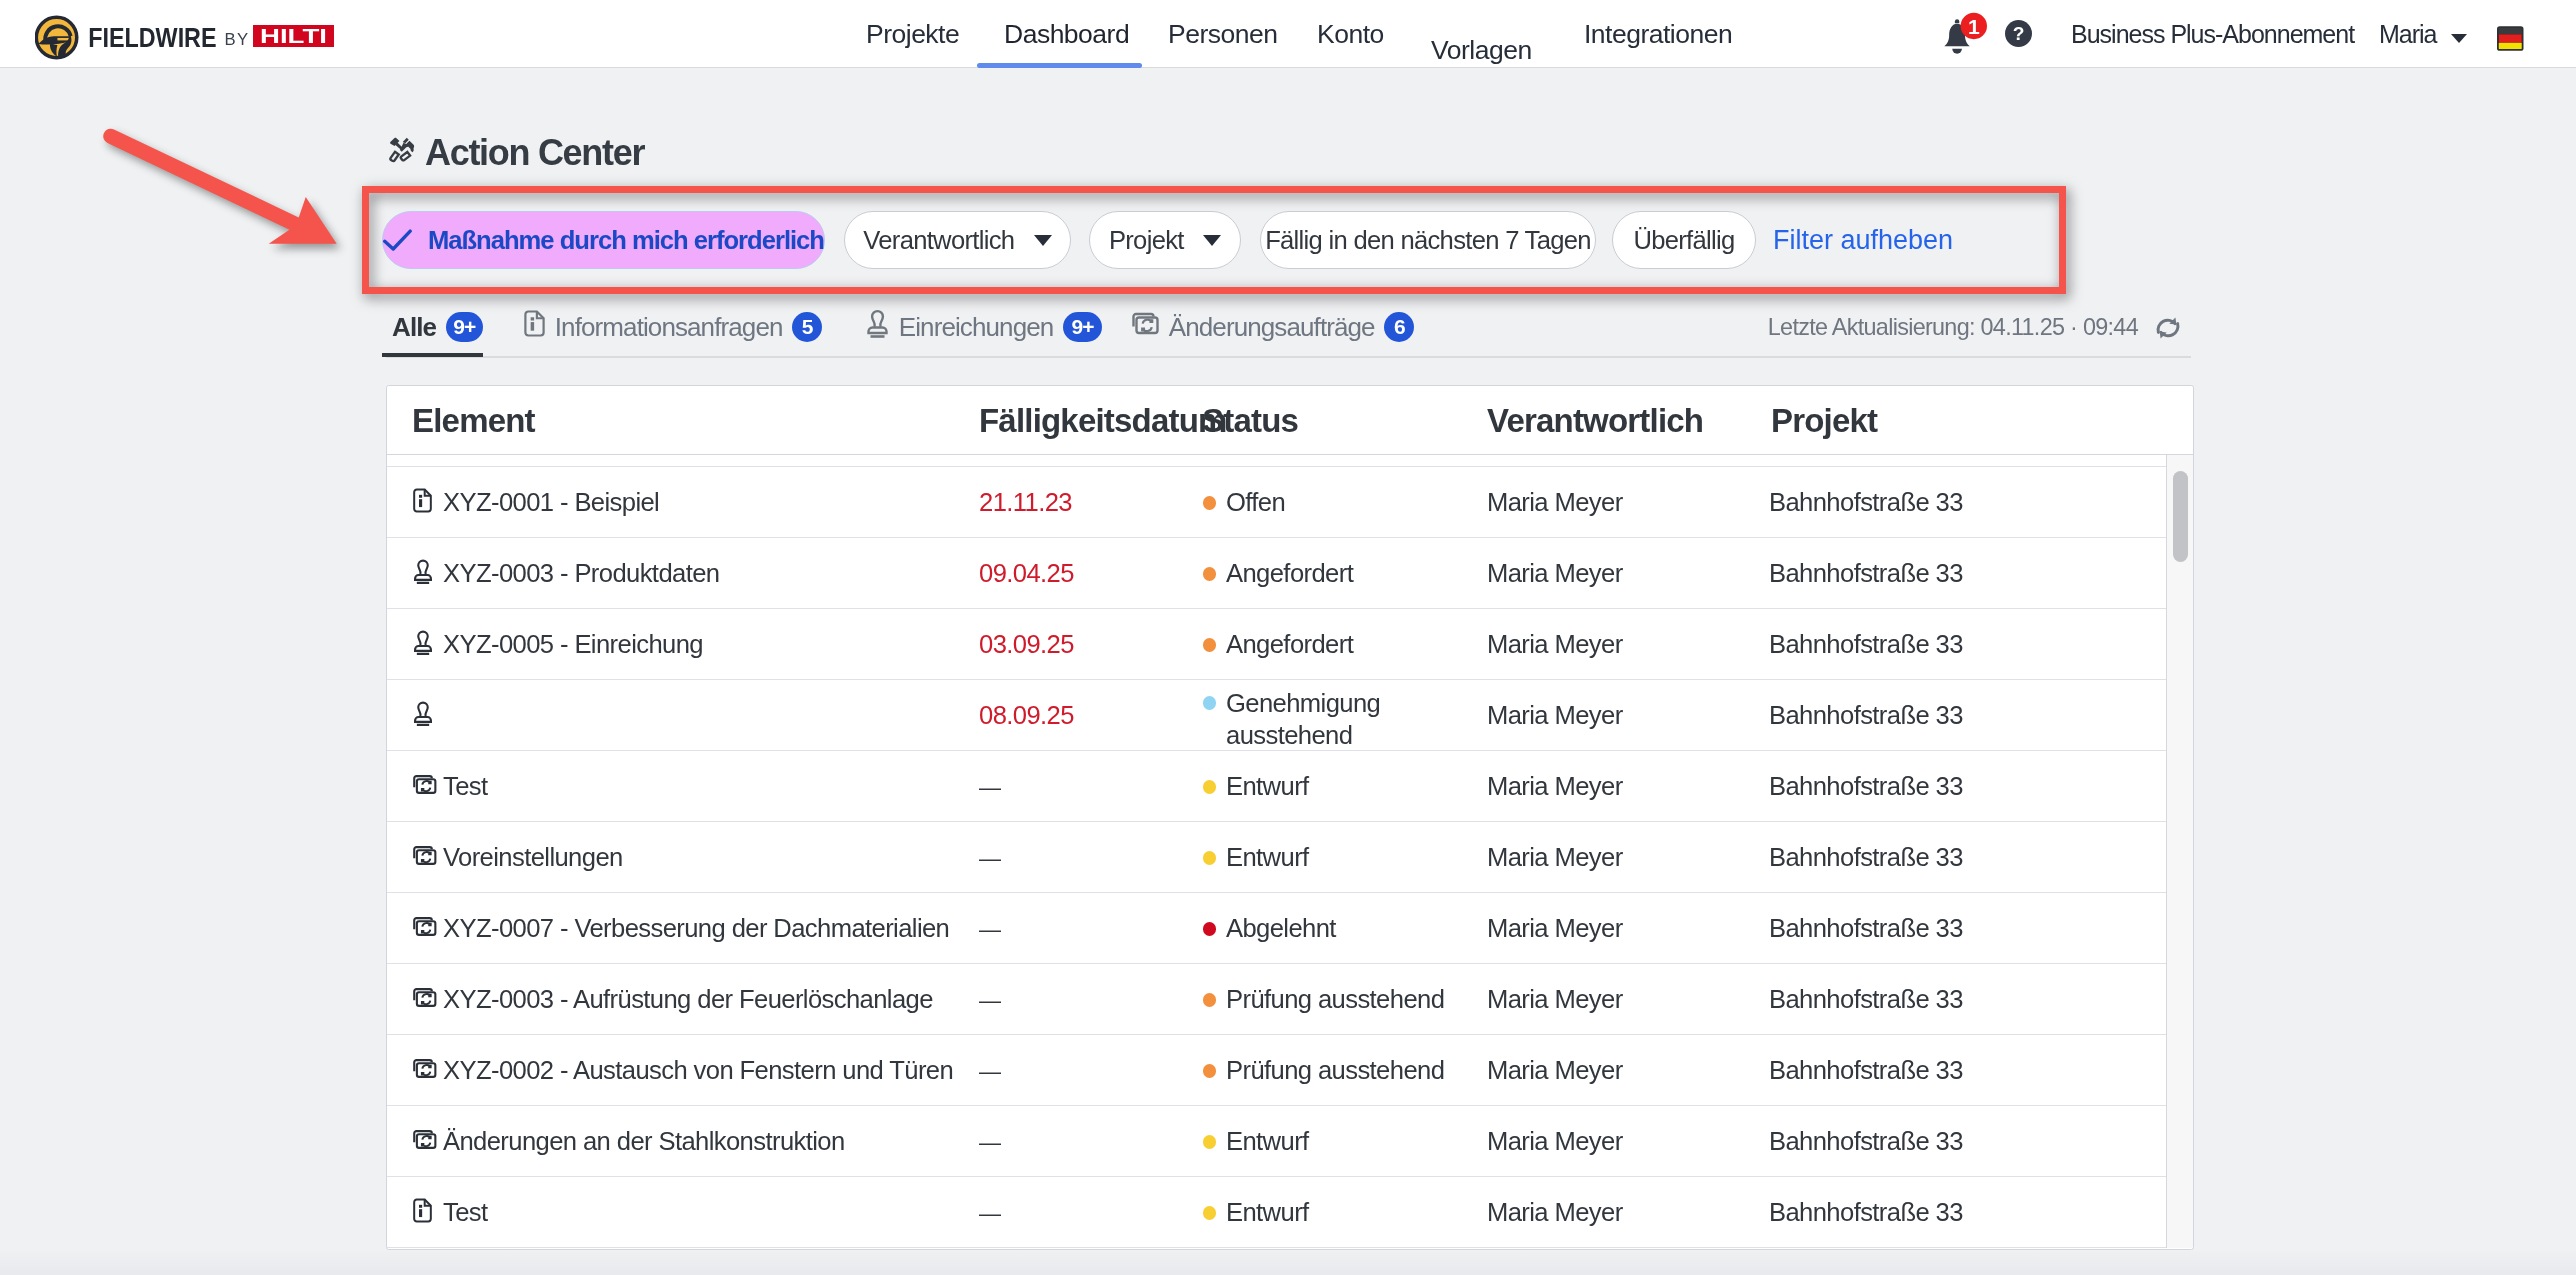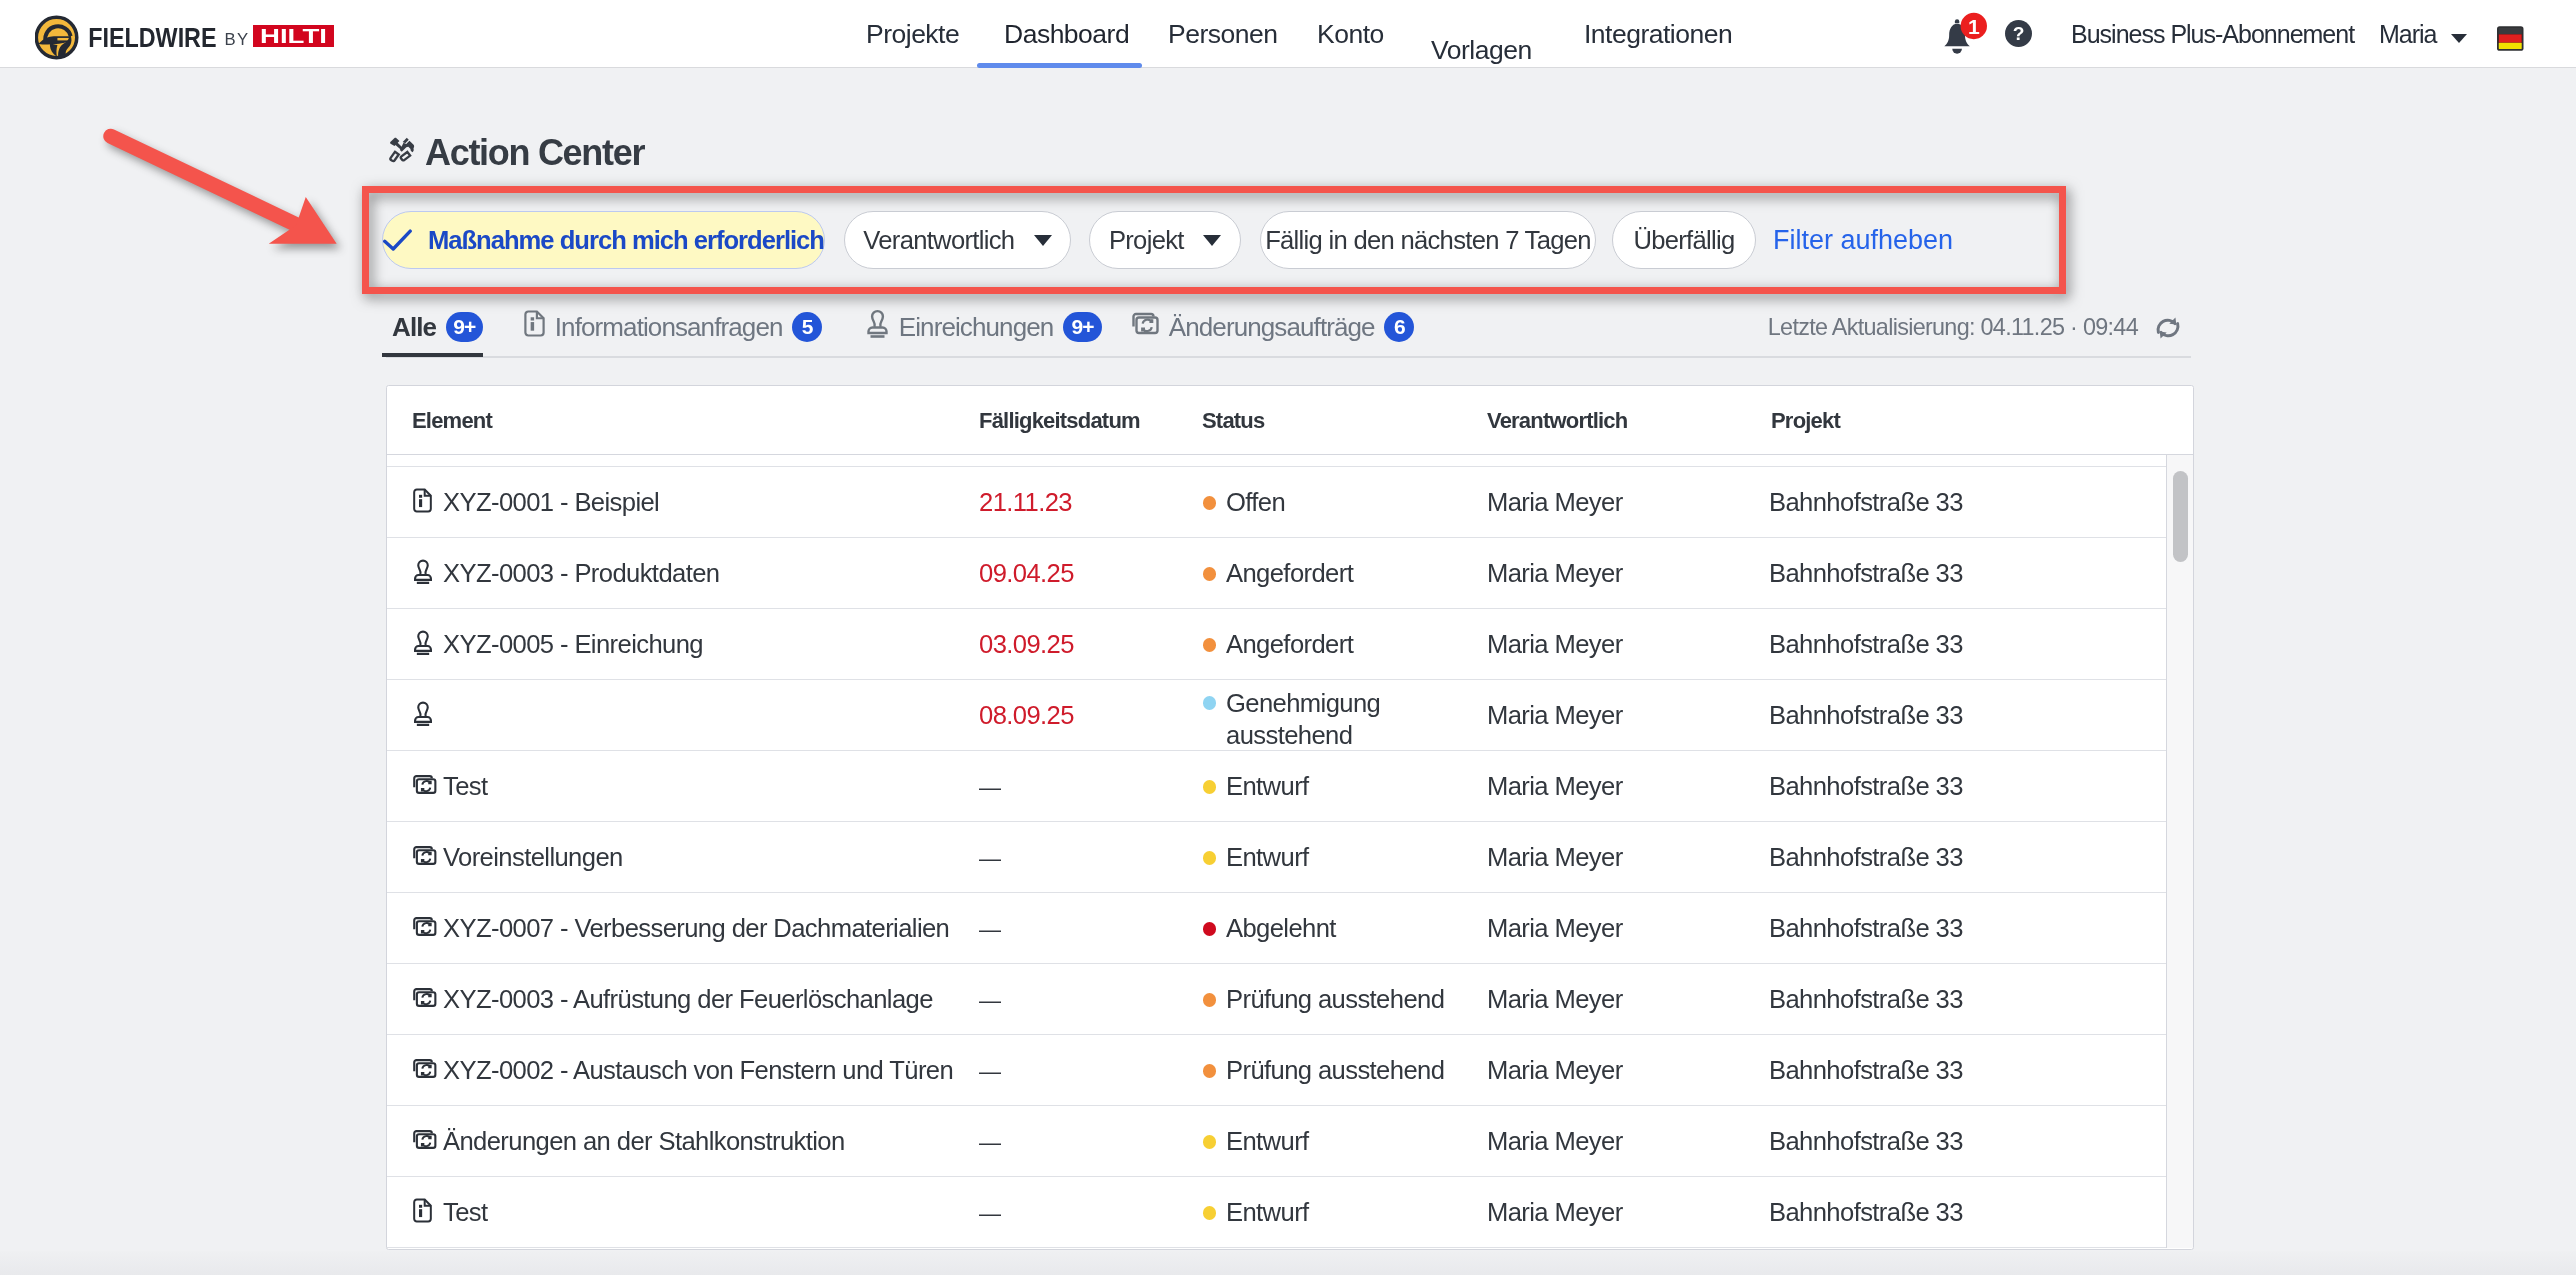--- a/index.html
+++ b/index.html
@@ -14,35 +14,35 @@
 .nav-right { position:absolute; top:0; height:72px; font-size:25px; letter-spacing:-1px; color:#272e39; line-height:68px; }
 
 
 .h1 { position:absolute; left:425px; top:132px; font-size:36px; letter-spacing:-1.3px; font-weight:700; color:#363c44; }
 
 
 .redbox { position:absolute; left:362px; top:186px; width:1704px; height:108px; border:7px solid #f4544c; filter:drop-shadow(3.5px 4.4px 6.2px rgba(40,40,40,0.6)); z-index:4; }
 
 
 .pill { position:absolute; top:211px; height:58px; border-radius:29px; background:#fff; border:1.8px solid #c9ccd3; font-size:25.6px; letter-spacing:-0.7px; color:#32373e; display:flex; align-items:center; justify-content:center; white-space:nowrap; z-index:5; }
-.pill-blue { background:#fef9c3; border-color:#bcc9f0; color:#1b49c6; font-weight:700; letter-spacing:-1px; }
+.pill-blue { background:#f0abfc; border-color:#bcc9f0; color:#1b49c6; font-weight:700; letter-spacing:-1px; }
 .caret { display:inline-block; width:0; height:0; border-left:9.7px solid transparent; border-right:9.7px solid transparent; border-top:11.5px solid #272e39; margin-left:19.4px; }
 .flink { position:absolute; top:211px; left:1773px; height:58px; line-height:58px; font-size:27px; color:#2563ea; z-index:5; }
 
 
 .tabs-border { position:absolute; left:386px; top:356px; width:1805px; height:1.8px; background:#d9dbdf; }
 .tab { position:absolute; top:298px; height:58px; display:flex; align-items:center; font-size:26px; letter-spacing:-0.9px; white-space:nowrap; color:#6e7681; }
 .tab-badge { display:inline-block; background:#2355d8; color:#fff; font-size:21px; font-weight:700; border-radius:16px; text-align:center; }
 .alle-under { position:absolute; left:382px; top:353px; width:101px; height:4.4px; background:#32373e; }
 .lastupd { position:absolute; top:298px; height:58px; line-height:58px; font-size:23.4px; letter-spacing:-0.7px; color:#6f7680; }
 
 
 .card { position:absolute; left:386px; top:385px; width:1808px; height:865px; background:#fff; border:1.8px solid #d3d5dc; border-radius:2.6px; }
 .thead { position:absolute; left:0; top:0; width:100%; height:69px; border-bottom:1.8px solid #d5d7de; }
-.th { position:absolute; top:0; height:69px; line-height:69px; font-weight:700; font-size:22px; letter-spacing:-0.8px; color:#32373e; }
+.th { position:absolute; top:0; height:69px; line-height:69px; font-weight:700; font-size:33px; letter-spacing:-0.8px; color:#32373e; }
 .rows { position:absolute; left:0; top:69px; width:1779px; height:793px; overflow:hidden; }
 .row { position:relative; width:100%; height:71px; border-bottom:1.8px solid #dfe1e6; }
 .row0 { position:relative; width:100%; height:12.4px; border-bottom:1.8px solid #dfe1e6; }
 .cell { position:absolute; top:0; height:71px; line-height:71px; font-size:25.6px; letter-spacing:-0.6px; color:#32373e; white-space:nowrap; }
 .date-red { color:#cf1b2b; }
 .dot { position:absolute; width:13.2px; height:13.2px; border-radius:50%; top:29px; }
 .rowicon { position:absolute; left:25px; top:50%; transform:translateY(-50%); }
 .scrolltrack { position:absolute; left:1779px; top:69px; width:27px; height:793px; background:#f7f7f8; border-left:1.8px solid #d5d7de; }
 .thumb { position:absolute; left:6.2px; top:16px; width:15px; height:91px; background:#c2c3c6; border-radius:8px; }
 </style>

